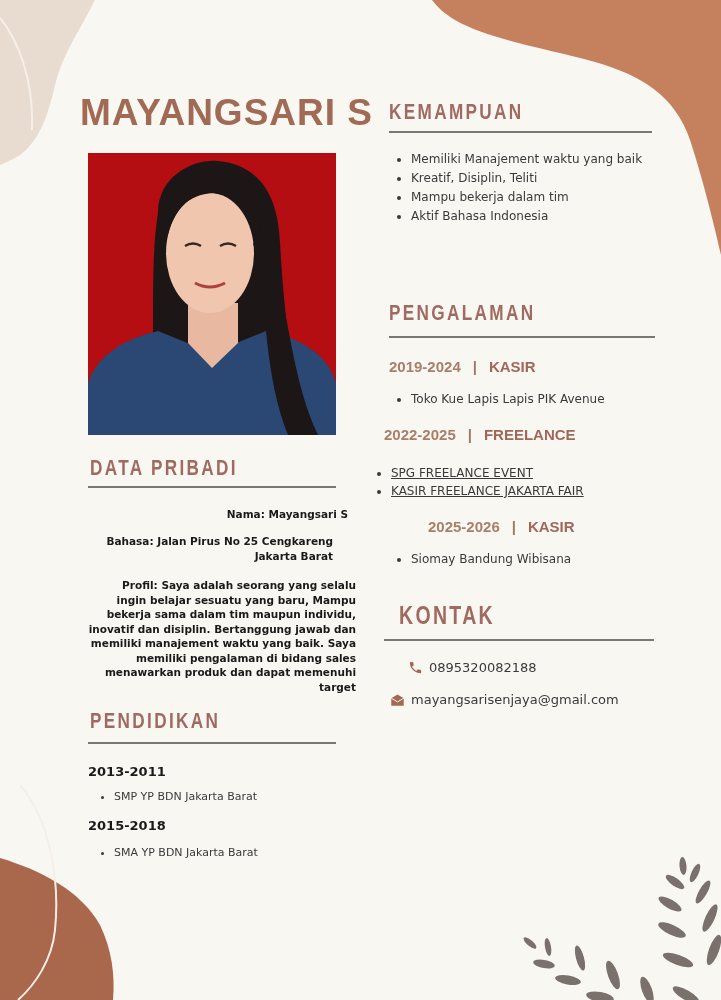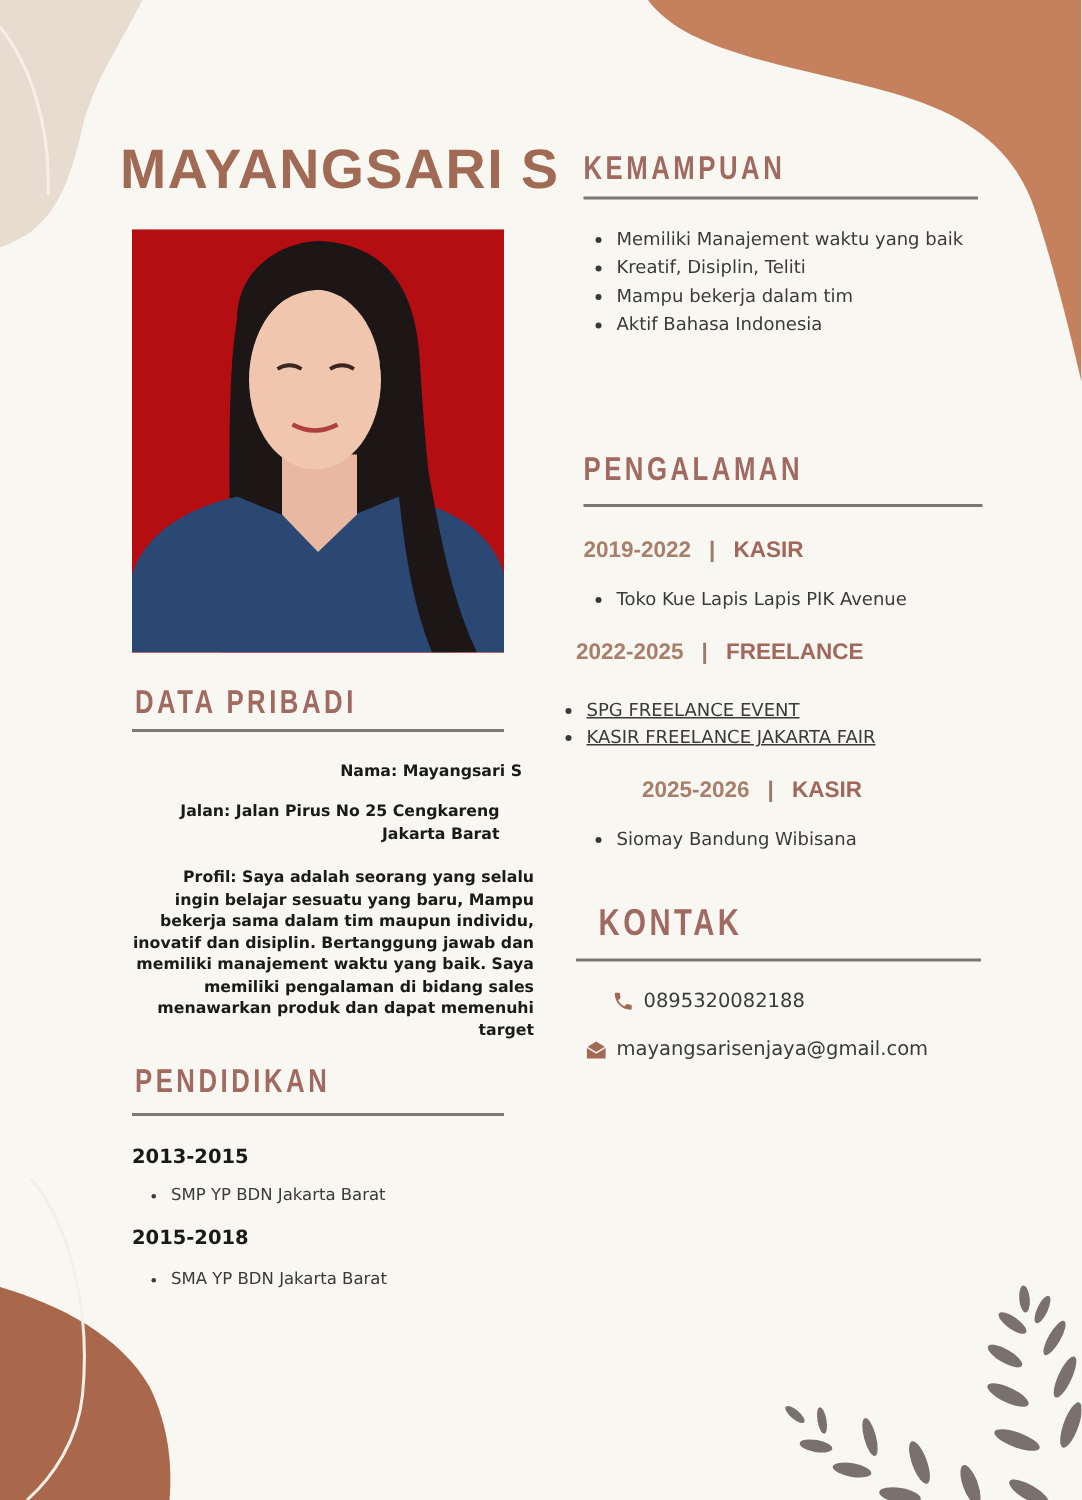--- a/index.html
+++ b/index.html
@@ -108,21 +108,21 @@
   <li>Memiliki Manajement waktu yang baik</li>
   <li>Kreatif, Disiplin, Teliti</li>
   <li>Mampu bekerja dalam tim</li>
   <li>Aktif Bahasa Indonesia</li>
 </ul>
 
 <div class="heading" style="left:389px; top:300px;">PENGALAMAN</div>
 <div class="rule" style="left:389px; top:336px; width:266px;"></div>
 
 <div class="exp-head" style="left:389px; top:358px;">
-  <span>2019-2022</span><span class="sep">|</span><span class="role">KASIR</span>
+  <span>2019-2024</span><span class="sep">|</span><span class="role">KASIR</span>
 </div>
 <ul class="list" style="left:389px; top:390px; width:280px; line-height:18px;">
   <li>Toko Kue Lapis Lapis PIK Avenue</li>
 </ul>
 
 <div class="exp-head" style="left:384px; top:426px;">
   <span>2022-2025</span><span class="sep">|</span><span class="role">FREELANCE</span>
 </div>
 <ul class="list" style="left:369px; top:464px; width:280px; line-height:18px;text-decoration:underline;">
   <li>SPG FREELANCE EVENT</li>
@@ -153,29 +153,29 @@
   <span>mayangsarisenjaya@gmail.com</span>
 </div>
 
 <div class="heading" style="left:90px; top:455px;">DATA PRIBADI</div>
 <div class="rule" style="left:88px; top:486px; width:248px;"></div>
 
 <div class="info" style="left:88px; top:507px; width:260px;">
   <span class="lbl" style="width:47px;">Nama</span><span>: Mayangsari S</span>
 </div>
 <div class="info" style="left:88px; top:534px; width:245px;">
-  <span class="lbl" style="width:50px;">Jalan</span><span>: Jalan Pirus No 25 Cengkareng Jakarta Barat</span>
+  <span class="lbl" style="width:50px;">Bahasa</span><span>: Jalan Pirus No 25 Cengkareng Jakarta Barat</span>
 </div>
 <div class="info" style="left:88px; top:578px; width:268px;">
   <span class="lbl" style="width:48px;">Profil</span><span>: Saya adalah seorang yang selalu ingin belajar sesuatu yang baru, Mampu bekerja sama dalam tim maupun individu, inovatif dan disiplin. Bertanggung jawab dan memiliki manajement waktu yang baik. Saya memiliki pengalaman di bidang sales menawarkan produk dan dapat memenuhi target</span>
 </div>
 
 <div class="heading" style="left:90px; top:708px;">PENDIDIKAN</div>
 <div class="rule" style="left:88px; top:742px; width:248px;"></div>
 
-<div class="edu-year" style="left:88px; top:764px;">2013-2015</div>
+<div class="edu-year" style="left:88px; top:764px;">2013-2011</div>
 <ul class="list" style="left:92px; top:790px; width:260px; font-size:11px;">
   <li>SMP YP BDN Jakarta Barat</li>
 </ul>
 <div class="edu-year" style="left:88px; top:818px;">2015-2018</div>
 <ul class="list" style="left:92px; top:846px; width:260px; font-size:11px;">
   <li>SMA YP BDN Jakarta Barat</li>
 </ul>
 
 </body></html>

